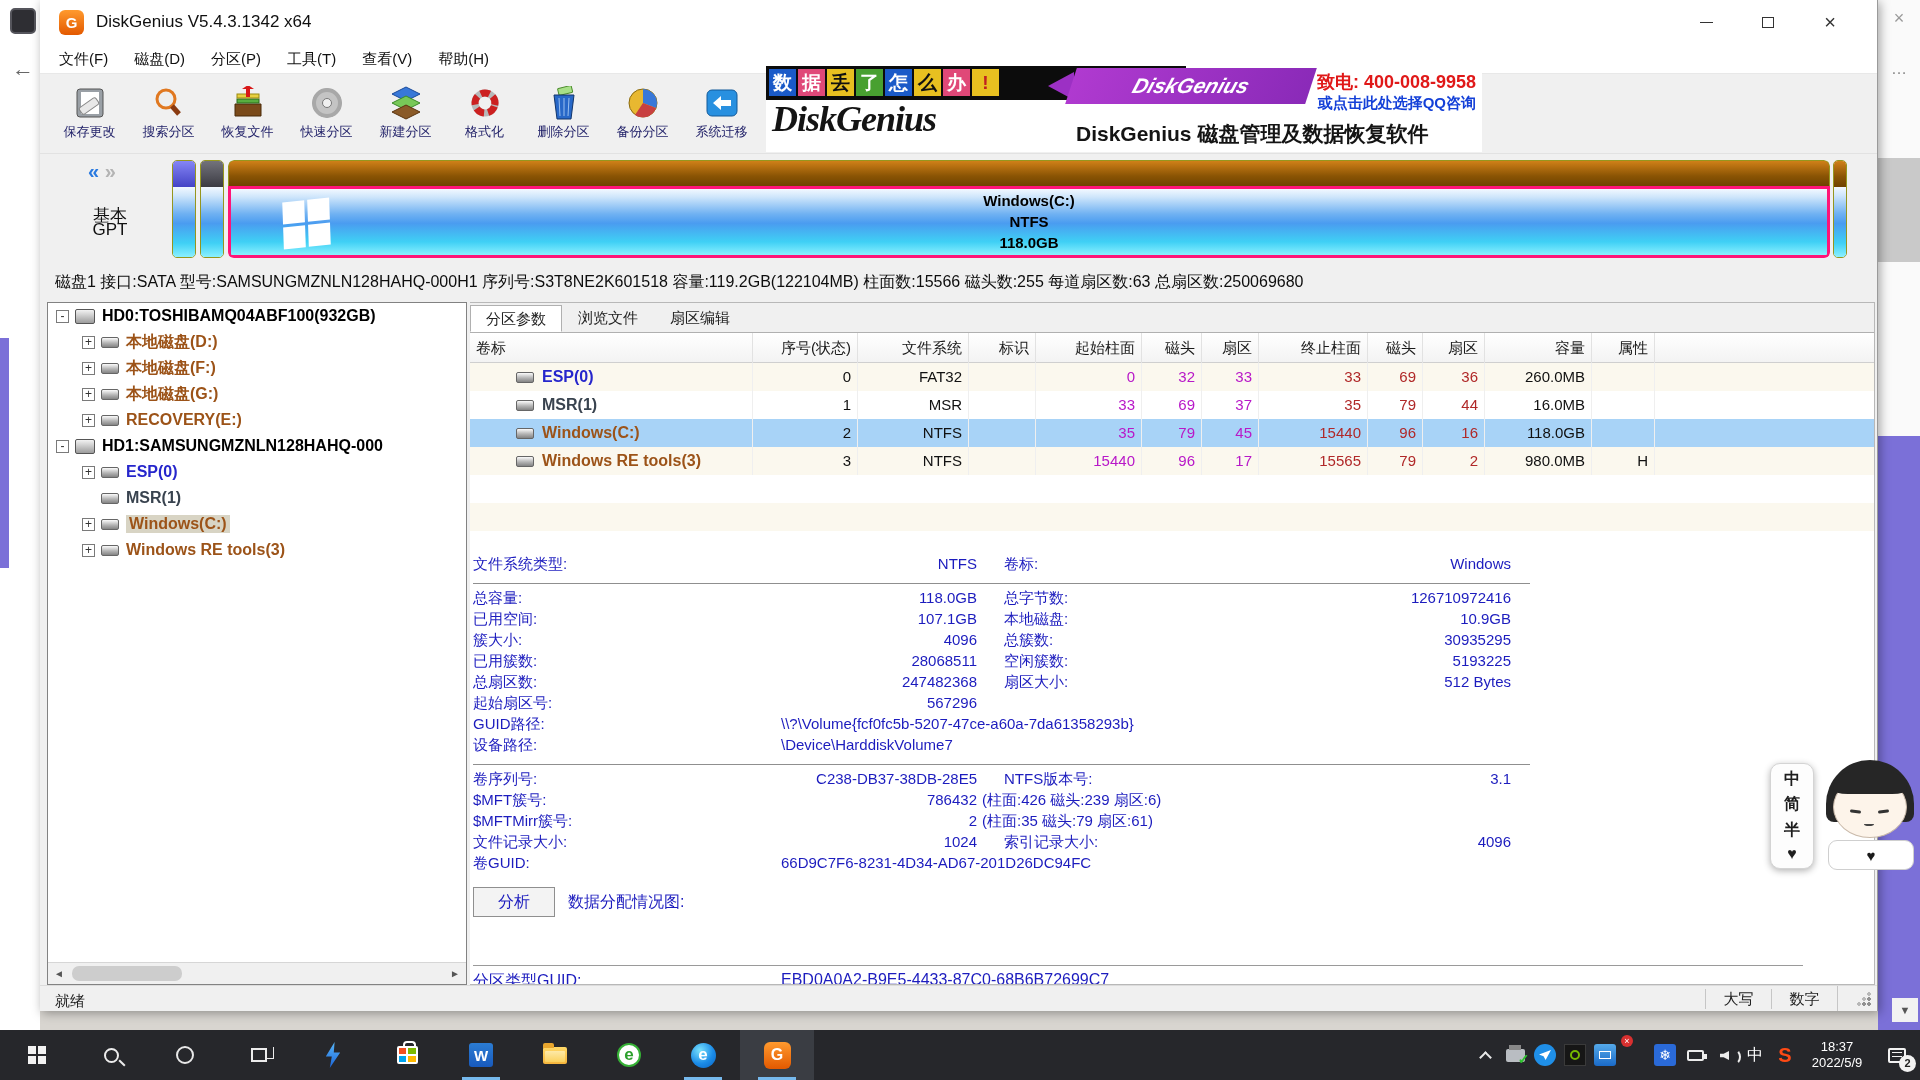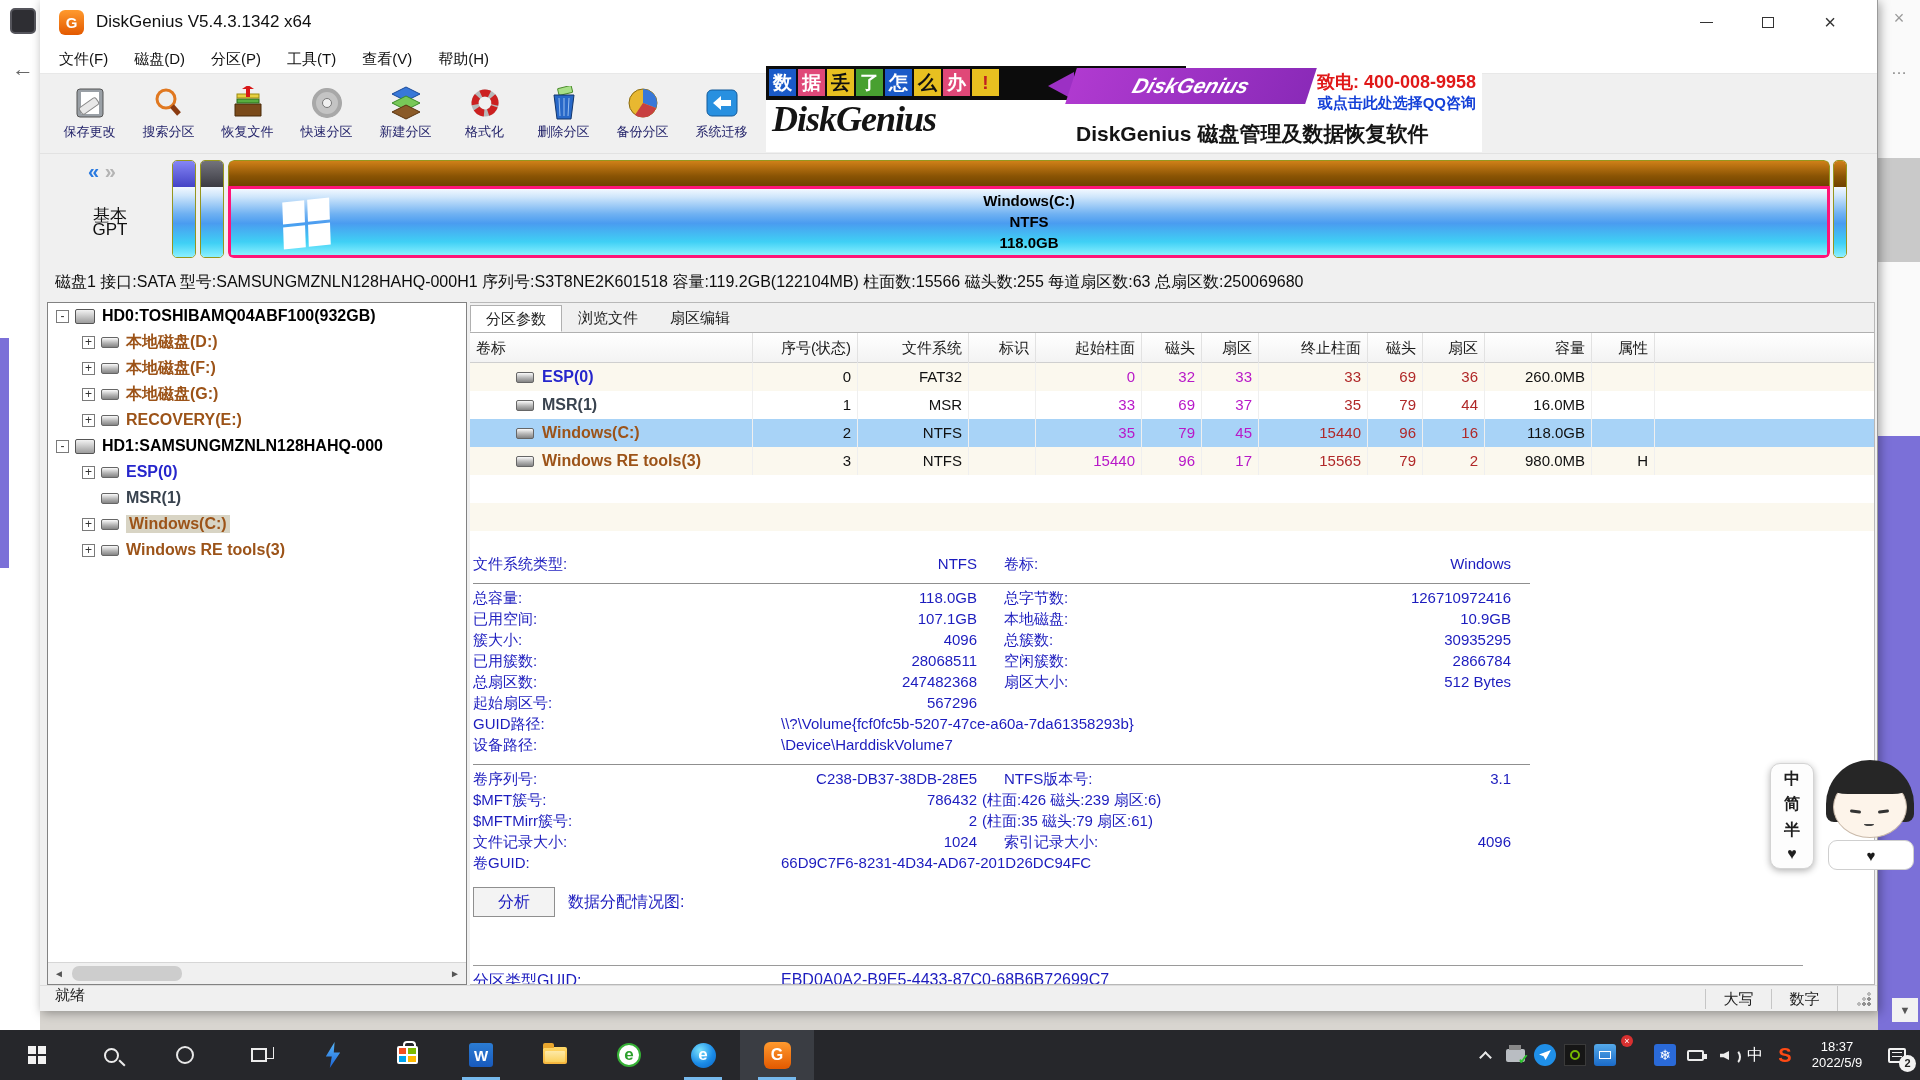--- a/index.html
+++ b/index.html
@@ -119,21 +119,21 @@
   .dsep{border-top:1px solid #8f8f8f;margin:7px 0 5px;width:1057px}
   .analyze{position:absolute;left:3px;top:584px;display:flex;align-items:center;gap:13px}
   .abtn{width:82px;height:30px;background:#f3f3f3;border:1px solid #8f8f8f;font-size:16px;color:#1c1cbe;display:flex;align-items:center;justify-content:center;font-family:Liberation Sans, sans-serif}
   .alloc-lab{font-size:16px;color:#1c1cbe}
   .bsep{position:absolute;left:3px;top:662px;width:1330px;border-top:1px solid #9a9a9a}
   .brow{position:absolute;left:3px;top:668px;display:flex;font-size:16px;color:#1c1cbe;white-space:nowrap}
   .brow .bl{width:157px}
   .brow .bv{padding-left:151px}
 
   
-  .statusbar{position:absolute;left:0;bottom:0;width:100%;height:26px;background:#f0f0f0;border-top:1px solid #dcdcdc;display:flex;align-items:flex-start;font-size:15px;color:#222}
+  .statusbar{position:absolute;left:0;bottom:0;width:100%;height:26px;background:#f0f0f0;border-top:1px solid #dcdcdc;display:flex;align-items:flex-end;font-size:15px;color:#222}
   .st-left{margin-left:15px}
   .st-right{margin-left:auto;display:flex;align-items:center;height:100%}
   .st-cell{width:66px;text-align:center;border-left:1px solid #c6c6c6;height:20px;line-height:20px}
   .st-grip{width:40px;height:100%;border-left:1px solid #c6c6c6;position:relative}
   .st-grip i{position:absolute;right:6px;bottom:5px;width:14px;height:14px;background:
     radial-gradient(circle at 12px 12px,#909090 1.6px,transparent 2px),
     radial-gradient(circle at 12px 7px,#909090 1.6px,transparent 2px),
     radial-gradient(circle at 7px 12px,#909090 1.6px,transparent 2px),
     radial-gradient(circle at 12px 2px,#b8b8b8 1.6px,transparent 2px),
     radial-gradient(circle at 2px 12px,#b8b8b8 1.6px,transparent 2px),
@@ -555,21 +555,21 @@
       <div class="drow">
           <span class="dl1">簇大小:</span>
           <span class="dv1">4096</span>
           <span class="dl2">总簇数:</span>
           <span class="dv2">30935295</span>
         </div>
       <div class="drow">
           <span class="dl1">已用簇数:</span>
           <span class="dv1">28068511</span>
           <span class="dl2">空闲簇数:</span>
-          <span class="dv2">2866784</span>
+          <span class="dv2">5193225</span>
         </div>
       <div class="drow">
           <span class="dl1">总扇区数:</span>
           <span class="dv1">247482368</span>
           <span class="dl2">扇区大小:</span>
           <span class="dv2">512 Bytes</span>
         </div>
       <div class="drow">
           <span class="dl1">起始扇区号:</span>
           <span class="dv1">567296</span>

